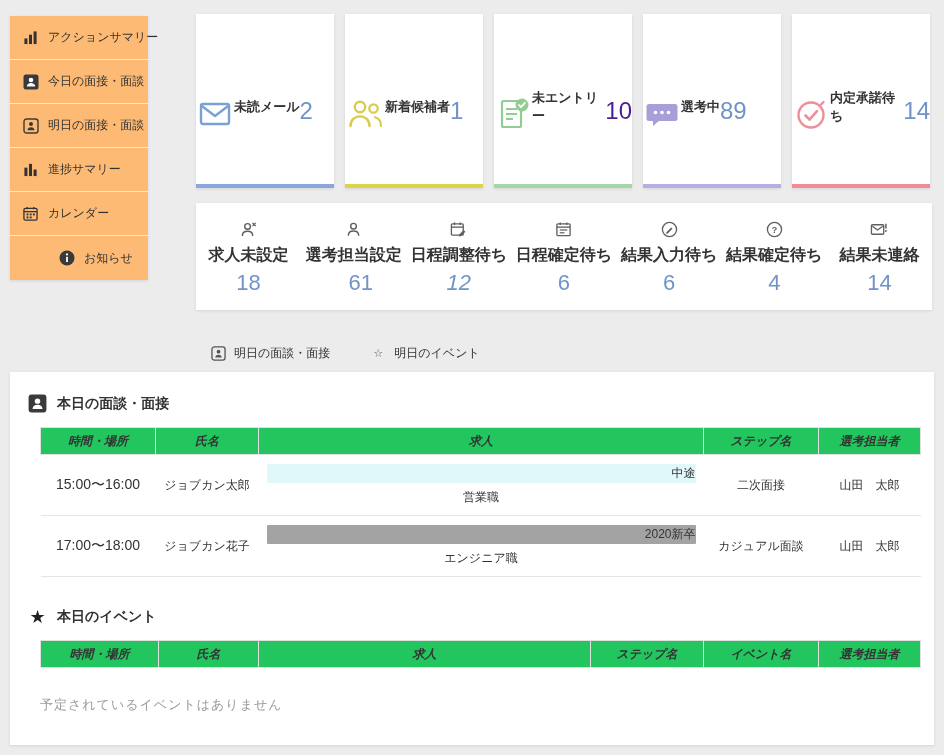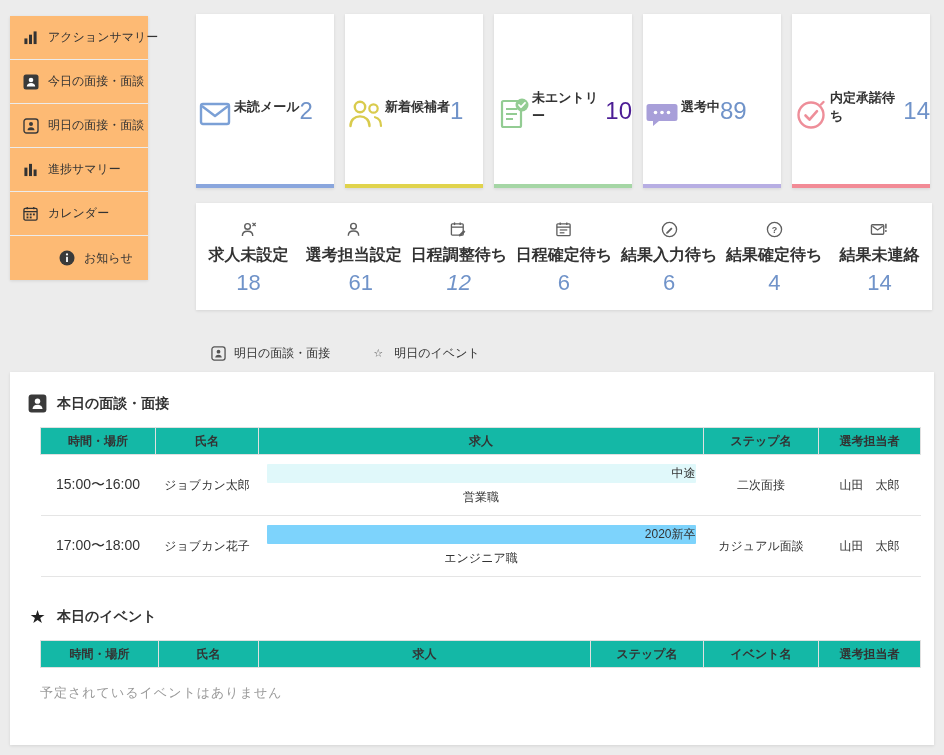--- a/index.html
+++ b/index.html
@@ -68,35 +68,35 @@
     margin:22px 0 0 18px; font-size:14px; font-weight:bold;
   }
   .section-header .h-icon { width:19px; height:19px; display:flex; align-items:center; justify-content:center; }
   .black-star { font-size:18px; color:#222; line-height:1; }
 
   table.tbl {
     border-collapse:collapse; table-layout:fixed;
     margin:14px 0 0 30px; width:880px; font-size:12px;
   }
   .tbl th {
-    background:#14b8a6; border:1px solid #e0e0e0;
-    height:27px; font-weight:bold; text-align:center; color:#333;
+    background:#22c55e; border:1px solid #e0e0e0;
+    height:27px; font-weight:bold; text-align:center; color:#333;font-style:italic;
   }
   .tbl td {
     border-bottom:1px solid #e5e5e5;
     text-align:center; vertical-align:middle;
   }
   .tbl tr.data-row { height:61px; cursor:pointer; }
   .time-cell { font-size:14px; }
   .job-tag {
     display:block; margin:0 8px; height:19px; line-height:19px;
     font-size:12px; border-radius:1px;text-align:right;
   }
   .job-title { margin-top:6px; font-size:12px; }
-  .empty-msg { margin:16px 0 0 30px; font-size:13px; color:#9a9a9a; letter-spacing:1px; }
+  .empty-msg { margin:28px 0 0 30px; font-size:13px; color:#9a9a9a; letter-spacing:1px; }
 </style>
 </head>
 <body>
 
 <div class="page">
 
   <aside class="sidebar card-shadow">
     <div class="side-item">
       <span class="s-icon">
         <svg width="15" height="15" viewBox="0 0 16 16">
@@ -371,21 +371,21 @@
             <div class="job-tag" style="background-color: rgb(224, 248, 250);">中途</div>
             <div class="job-title">営業職</div>
           </td>
           <td>二次面接</td>
           <td>山田　太郎</td>
         </tr>
         <tr class="data-row">
           <td class="time-cell">17:00〜18:00</td>
           <td>ジョブカン花子</td>
           <td>
-            <div class="job-tag" style="background-color: #7dd3fc;">2020新卒</div>
+            <div class="job-tag" style="background-color: #a3a3a3;">2020新卒</div>
             <div class="job-title">エンジニア職</div>
           </td>
           <td>カジュアル面談</td>
           <td>山田　太郎</td>
         </tr>
       </tbody>
     </table>
 
     <div class="section-header" style="margin-top:30px;">
       <span class="h-icon black-star">★</span>

